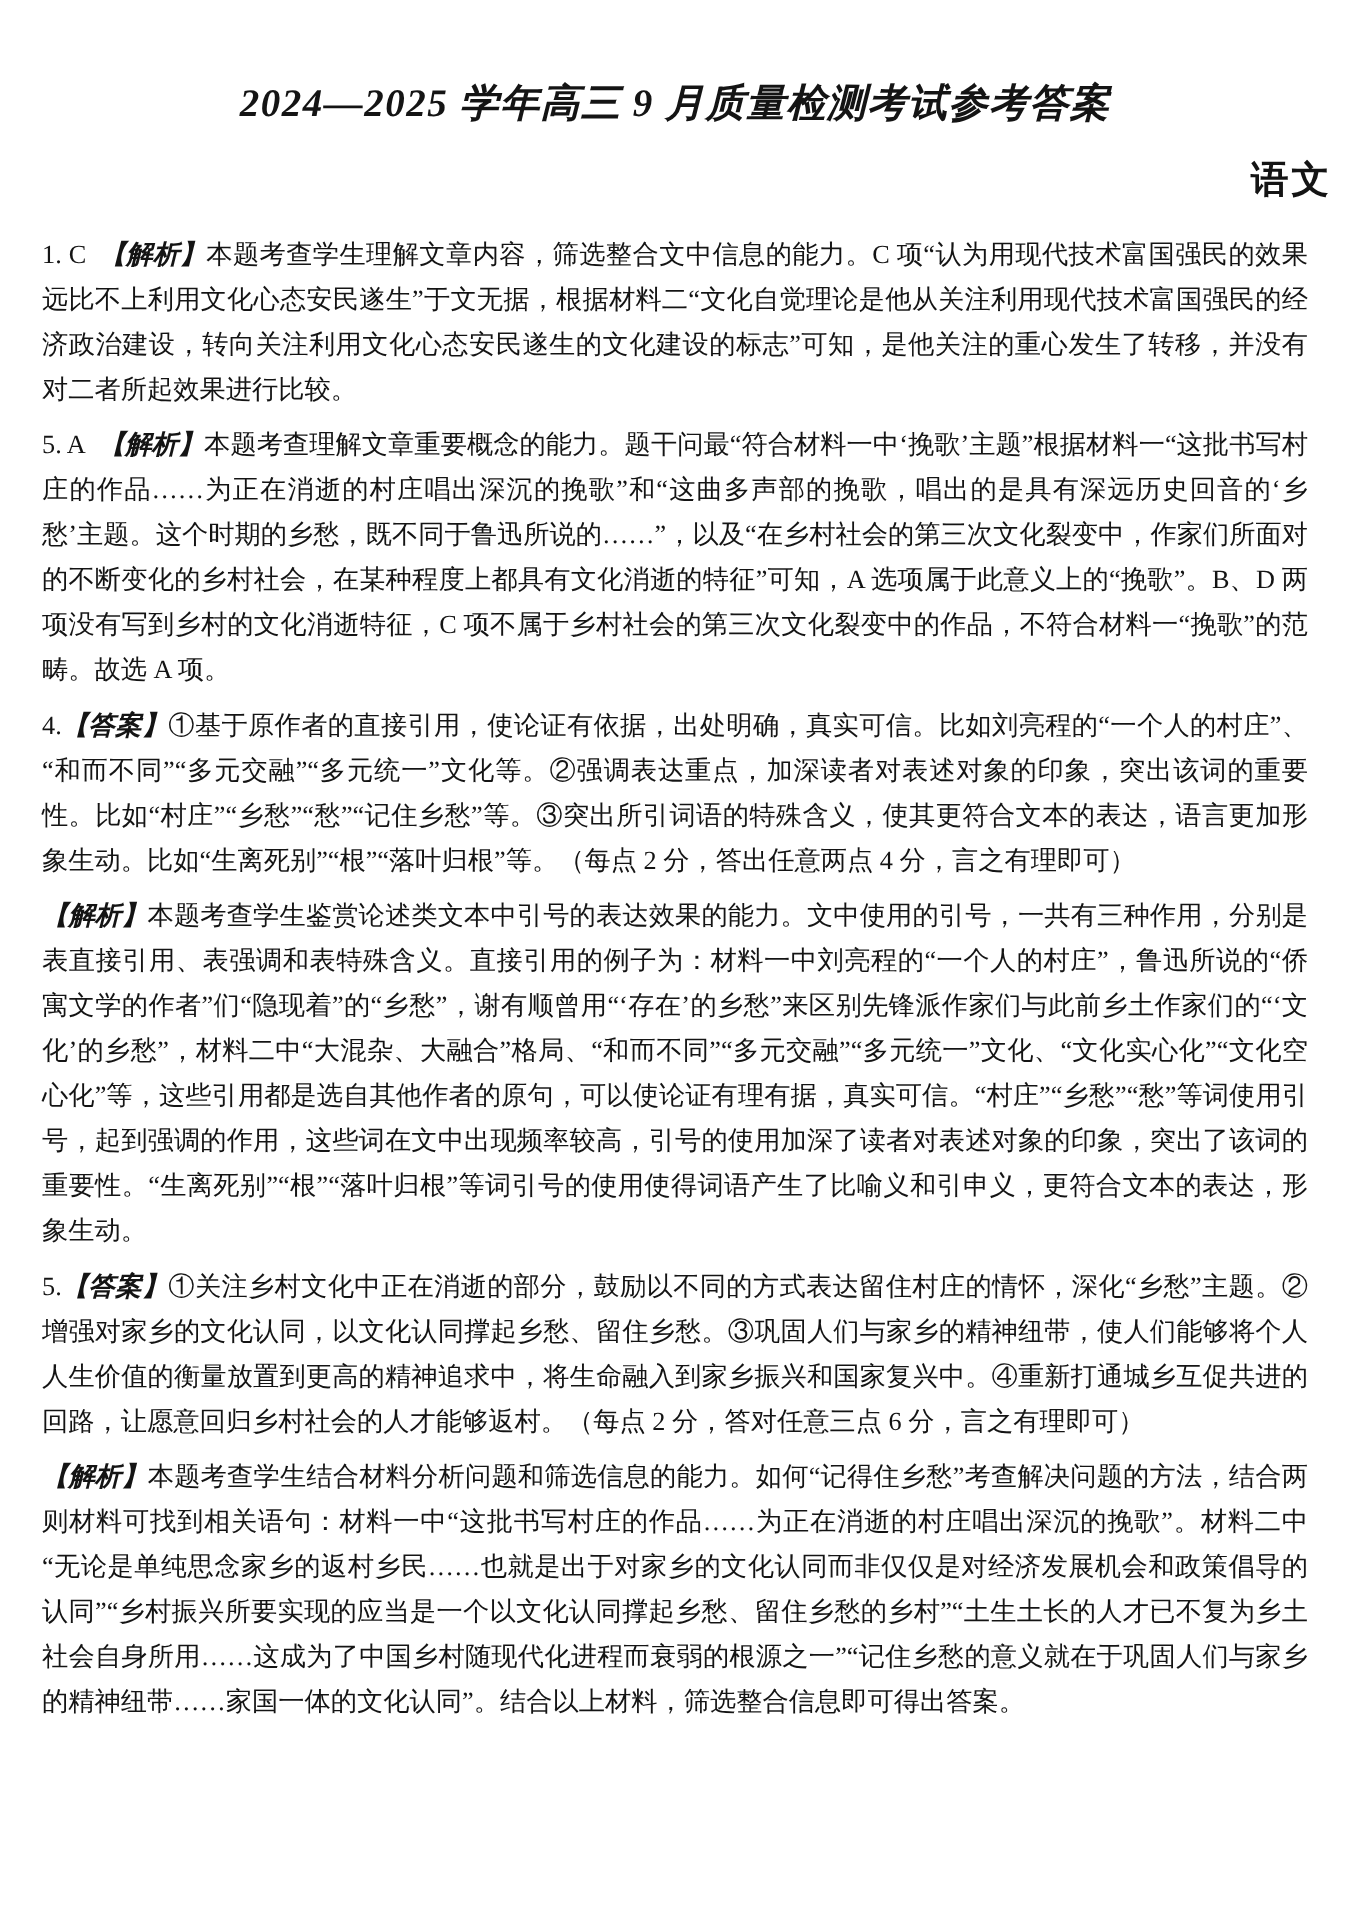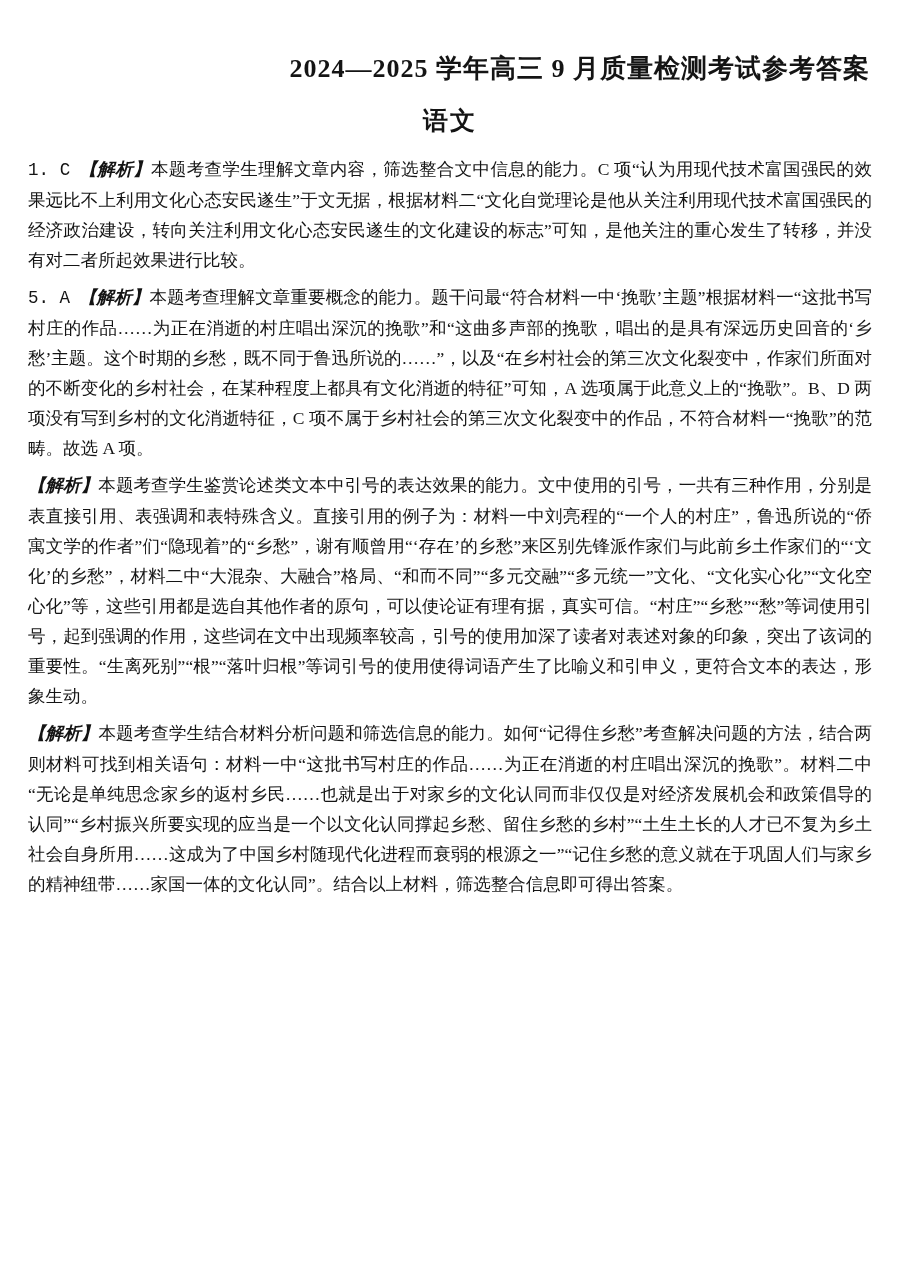--- a/index.html
+++ b/index.html
@@ -14,66 +14,68 @@
     font-family: "Liberation Serif", "DejaVu Serif", serif;
     overflow: hidden;
   }
   .page {
     width: 900px;
     height: 1286px;
     box-sizing: border-box;
   }
   .doc-title {
     margin: 52px 30px 0 30px;
-    text-align: right;
+    text-align: center;
     font-size: 26px;
     line-height: 34px;
     font-weight: bold;
     letter-spacing: 1px;
+    font-style: italic;
   }
   .doc-subtitle {
-    margin: 18px 0 16px 0;
-    text-align: center;
+    margin: 18px 12px 16px 0;
+    text-align: right;
     font-size: 25px;
     line-height: 34px;
     font-weight: bold;
     letter-spacing: 2px;
   }
   .content {
     padding: 0 28px;
   }
   .para {
     margin: 0 0 7px 0;
     font-size: 17.5px;
     line-height: 30px;
     text-align: justify;
     text-justify: inter-ideograph;
   }
   .answer-number {
     white-space: pre;
-    font-family: Liberation Mono, monospace;
   }
   .marker-label {
     font-weight: bold;
     font-family: "Liberation Sans", "DejaVu Sans", sans-serif;
     font-style: italic;
   }
 </style>
 </head>
 <body>
 
 <div class="page">
   <h1 class="doc-title">2024—2025 学年高三 9 月质量检测考试参考答案</h1>
   <h2 class="doc-subtitle">语文</h2>
 
   <div class="content">
     <p class="para"><span class="answer-number">1. C </span><span class="marker-label">【解析】</span><span class="answer-text">本题考查学生理解文章内容，筛选整合文中信息的能力。C 项“认为用现代技术富国强民的效果远比不上利用文化心态安民遂生”于文无据，根据材料二“文化自觉理论是他从关注利用现代技术富国强民的经济政治建设，转向关注利用文化心态安民遂生的文化建设的标志”可知，是他关注的重心发生了转移，并没有对二者所起效果进行比较。</span></p>
 
 
     <p class="para"><span class="answer-number">5. A </span><span class="marker-label">【解析】</span><span class="answer-text">本题考查理解文章重要概念的能力。题干问最“符合材料一中‘挽歌’主题”根据材料一“这批书写村庄的作品……为正在消逝的村庄唱出深沉的挽歌”和“这曲多声部的挽歌，唱出的是具有深远历史回音的‘乡愁’主题。这个时期的乡愁，既不同于鲁迅所说的……”，以及“在乡村社会的第三次文化裂变中，作家们所面对的不断变化的乡村社会，在某种程度上都具有文化消逝的特征”可知，A 选项属于此意义上的“挽歌”。B、D 两项没有写到乡村的文化消逝特征，C 项不属于乡村社会的第三次文化裂变中的作品，不符合材料一“挽歌”的范畴。故选 A 项。</span></p>
 
+    <p class="para"><span class="answer-number">4.</span><span class="marker-label">【答案】</span><span class="answer-text">①基于原作者的直接引用，使论证有依据，出处明确，真实可信。比如刘亮程的“一个人的村庄”、“和而不同”“多元交融”“多元统一”文化等。②强调表达重点，加深读者对表述对象的印象，突出该词的重要性。比如“村庄”“乡愁”“愁”“记住乡愁”等。③突出所引词语的特殊含义，使其更符合文本的表达，语言更加形象生动。比如“生离死别”“根”“落叶归根”等。（每点 2 分，答出任意两点 4 分，言之有理即可）</span></p>
 
     <p class="para"><span class="answer-number"></span><span class="marker-label">【解析】</span><span class="answer-text">本题考查学生鉴赏论述类文本中引号的表达效果的能力。文中使用的引号，一共有三种作用，分别是表直接引用、表强调和表特殊含义。直接引用的例子为：材料一中刘亮程的“一个人的村庄”，鲁迅所说的“侨寓文学的作者”们“隐现着”的“乡愁”，谢有顺曾用“‘存在’的乡愁”来区别先锋派作家们与此前乡土作家们的“‘文化’的乡愁”，材料二中“大混杂、大融合”格局、“和而不同”“多元交融”“多元统一”文化、“文化实心化”“文化空心化”等，这些引用都是选自其他作者的原句，可以使论证有理有据，真实可信。“村庄”“乡愁”“愁”等词使用引号，起到强调的作用，这些词在文中出现频率较高，引号的使用加深了读者对表述对象的印象，突出了该词的重要性。“生离死别”“根”“落叶归根”等词引号的使用使得词语产生了比喻义和引申义，更符合文本的表达，形象生动。</span></p>
 
+    <p class="para"><span class="answer-number">5.</span><span class="marker-label">【答案】</span><span class="answer-text">①关注乡村文化中正在消逝的部分，鼓励以不同的方式表达留住村庄的情怀，深化“乡愁”主题。②增强对家乡的文化认同，以文化认同撑起乡愁、留住乡愁。③巩固人们与家乡的精神纽带，使人们能够将个人人生价值的衡量放置到更高的精神追求中，将生命融入到家乡振兴和国家复兴中。④重新打通城乡互促共进的回路，让愿意回归乡村社会的人才能够返村。（每点 2 分，答对任意三点 6 分，言之有理即可）</span></p>
 
     <p class="para"><span class="answer-number"></span><span class="marker-label">【解析】</span><span class="answer-text">本题考查学生结合材料分析问题和筛选信息的能力。如何“记得住乡愁”考查解决问题的方法，结合两则材料可找到相关语句：材料一中“这批书写村庄的作品……为正在消逝的村庄唱出深沉的挽歌”。材料二中“无论是单纯思念家乡的返村乡民……也就是出于对家乡的文化认同而非仅仅是对经济发展机会和政策倡导的认同”“乡村振兴所要实现的应当是一个以文化认同撑起乡愁、留住乡愁的乡村”“土生土长的人才已不复为乡土社会自身所用……这成为了中国乡村随现代化进程而衰弱的根源之一”“记住乡愁的意义就在于巩固人们与家乡的精神纽带……家国一体的文化认同”。结合以上材料，筛选整合信息即可得出答案。</span></p>
   </div>
 </div>
 
 </body></html>

